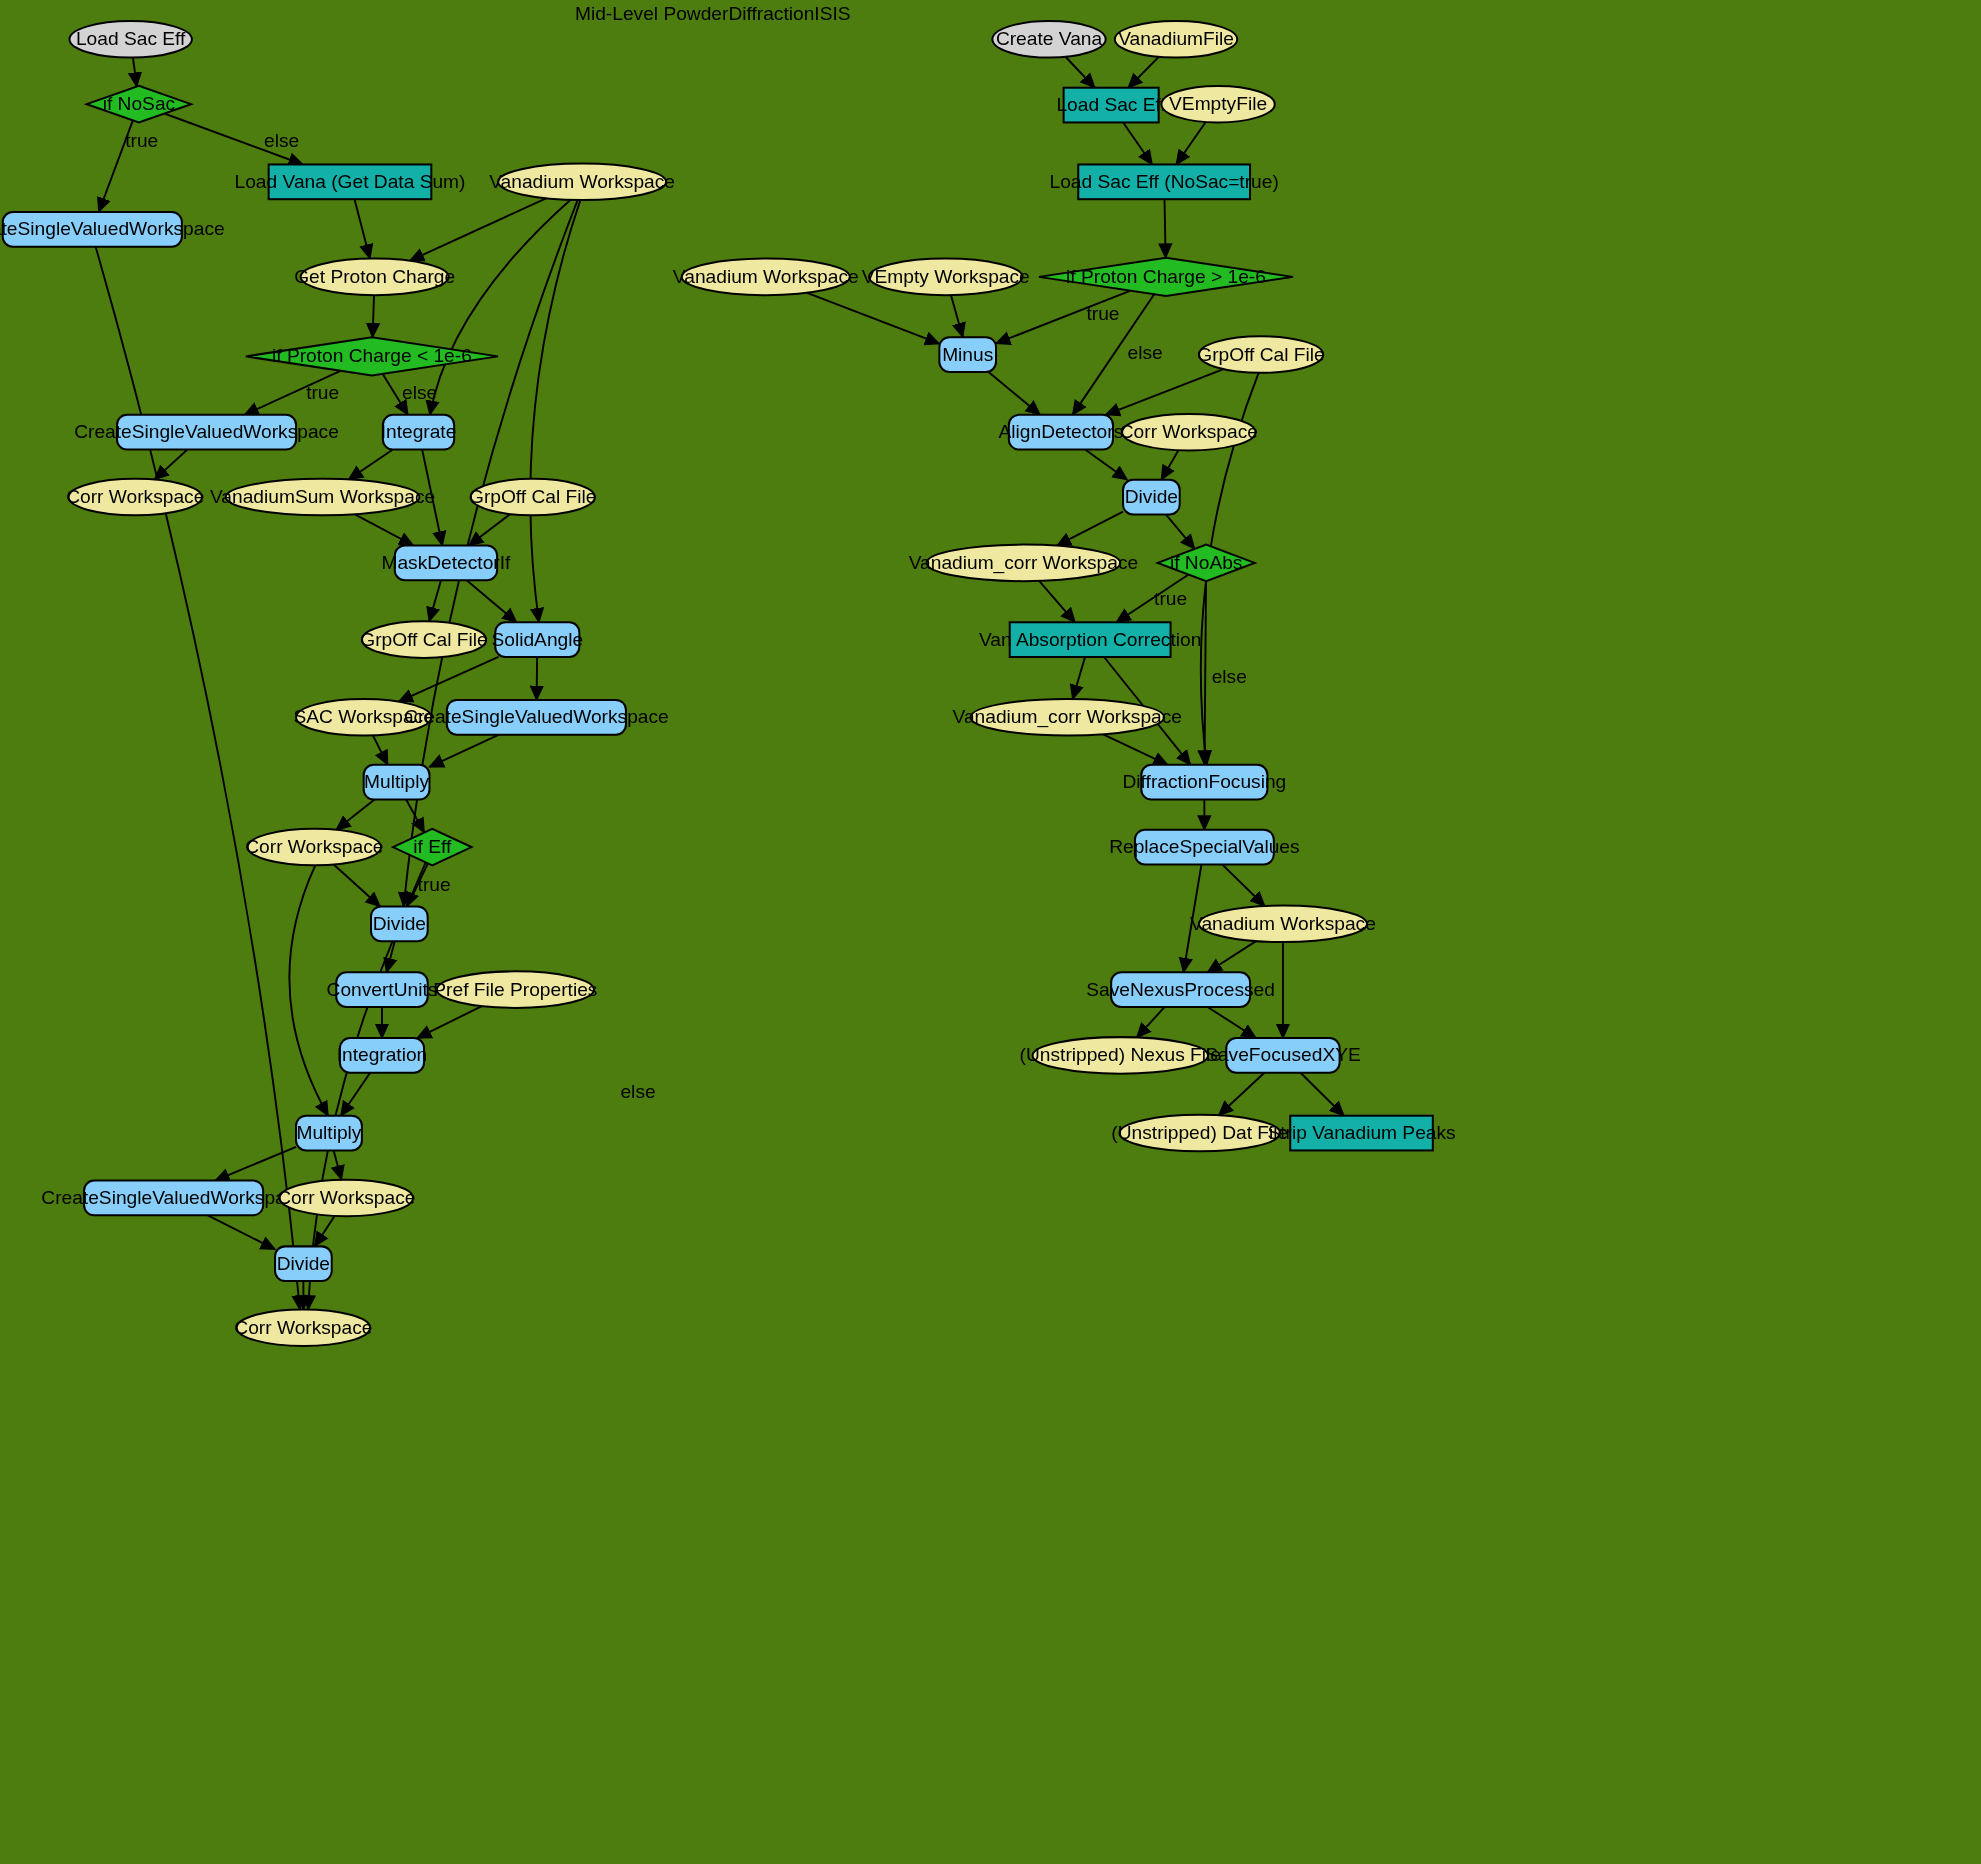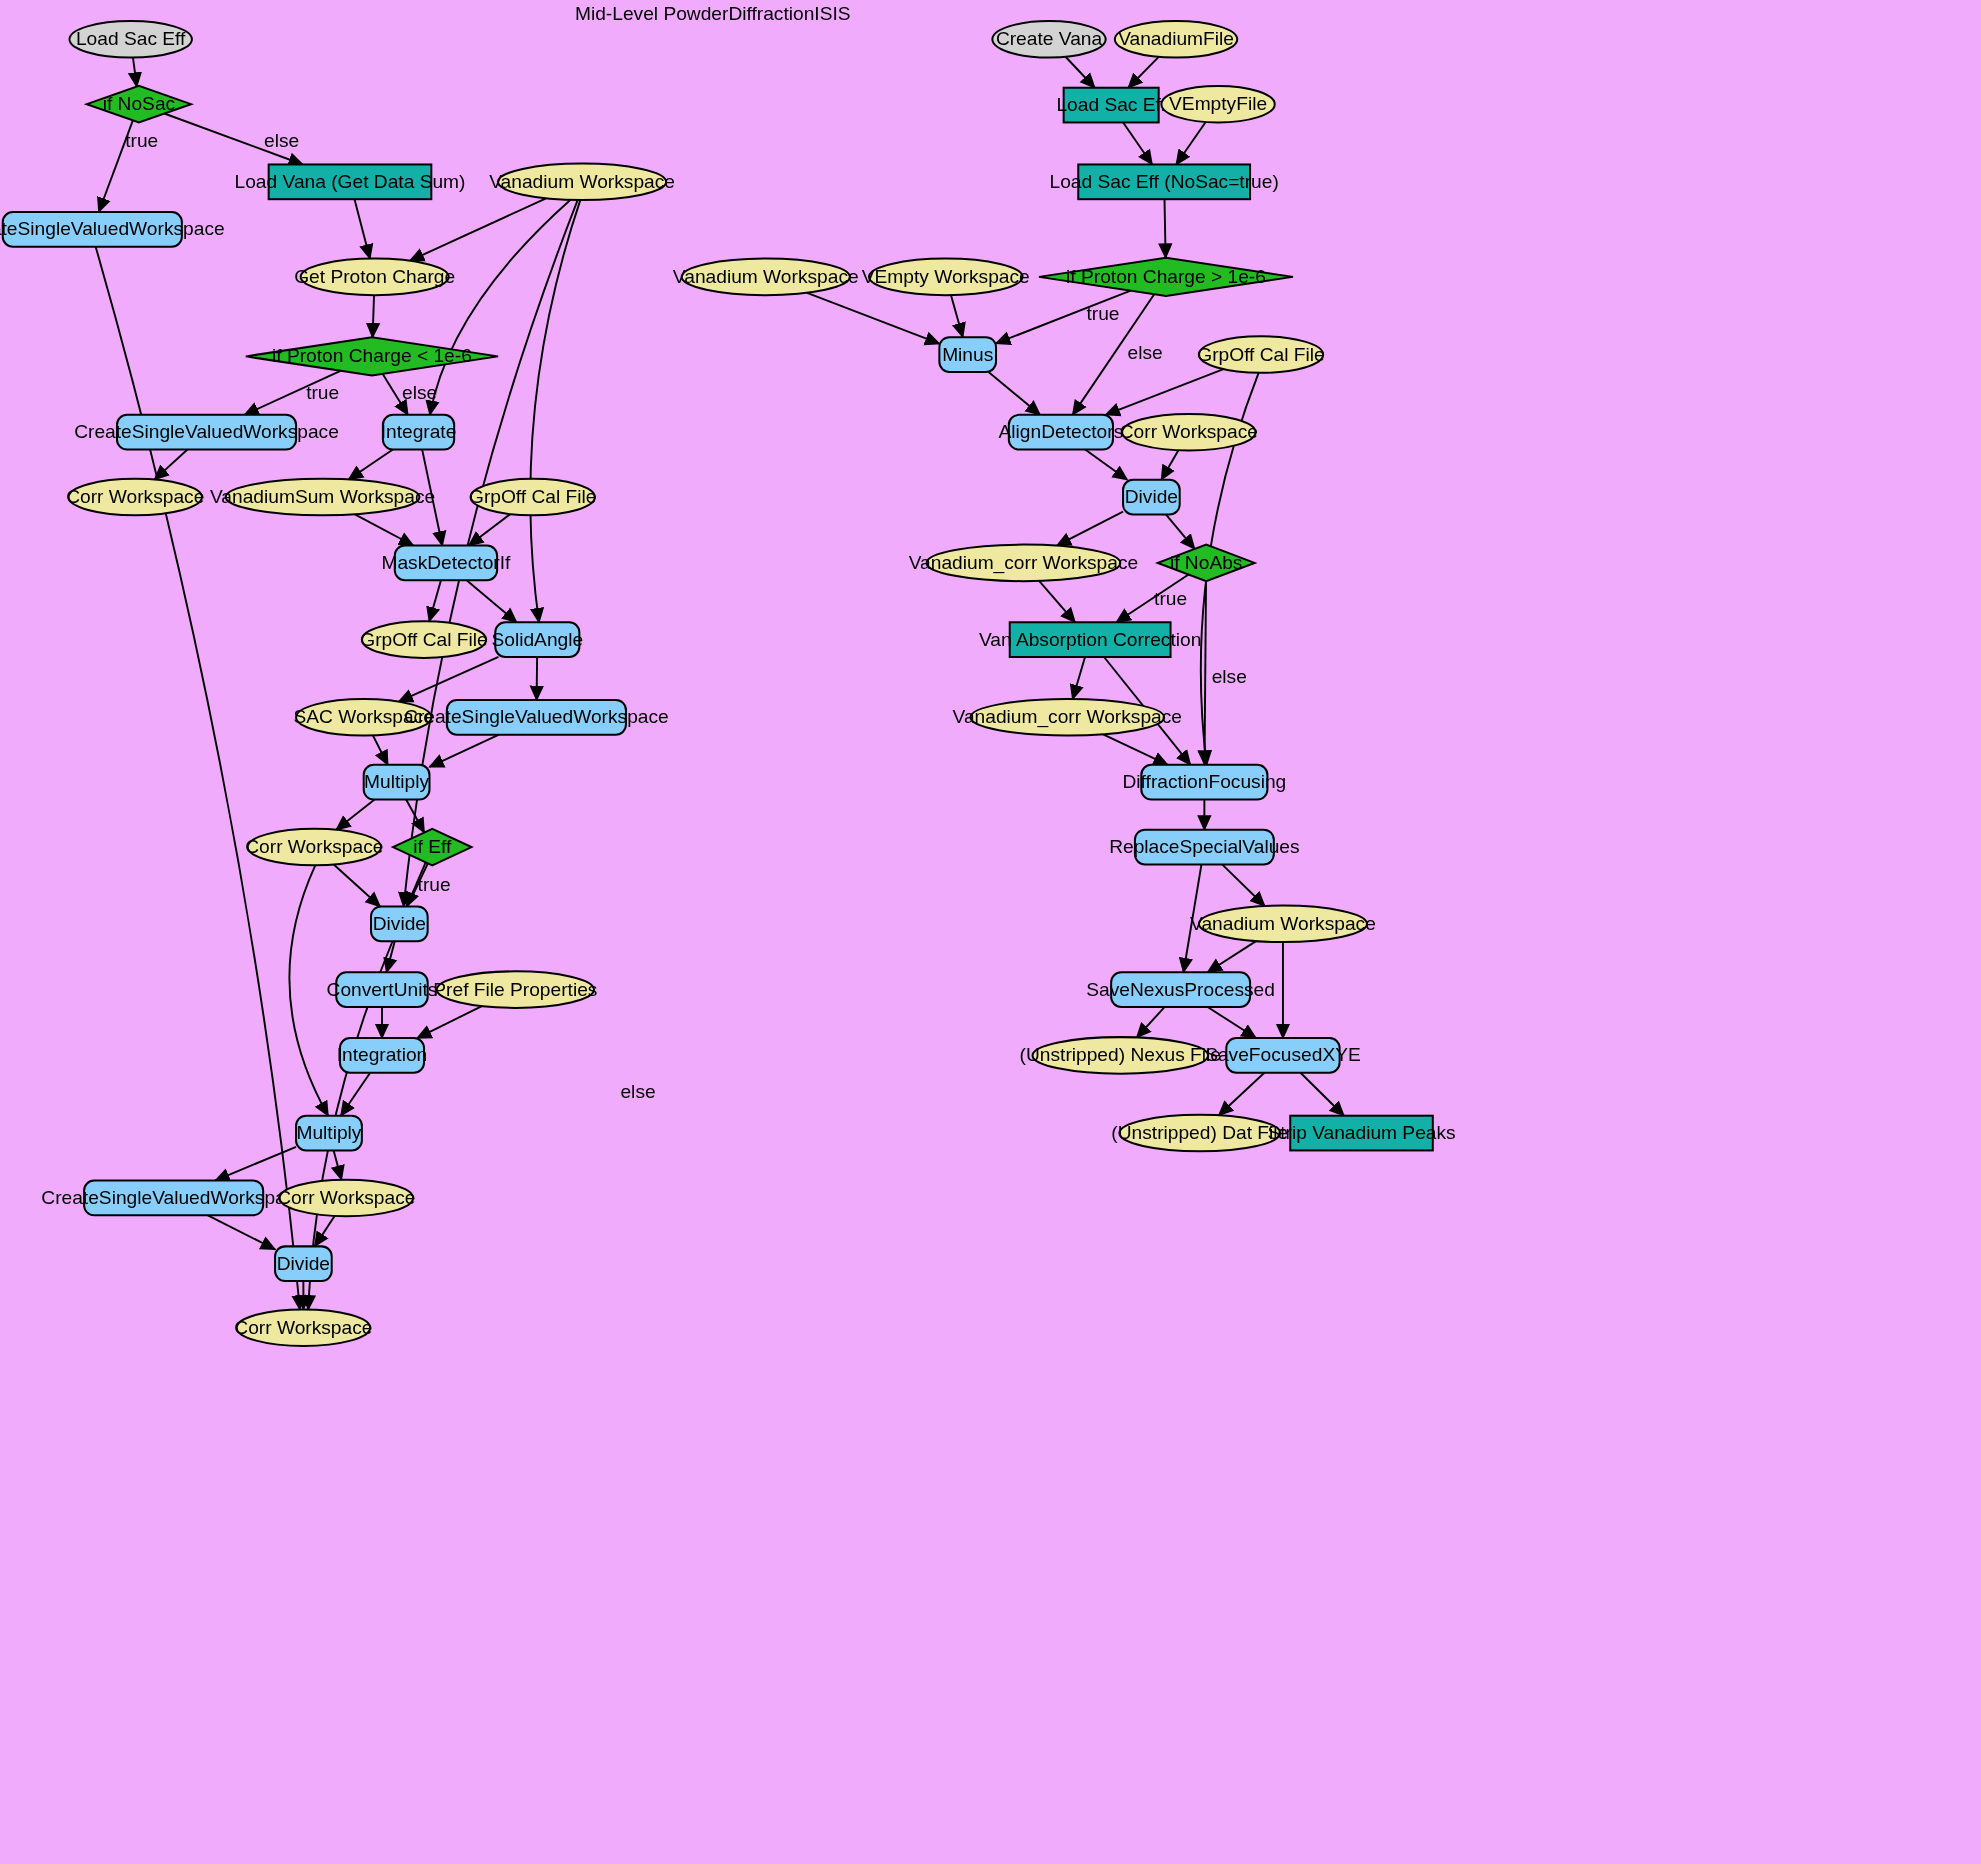--- a/index.html
+++ b/index.html
@@ -7,21 +7,21 @@
     padding: 0;
     background: #ffffff;
   }
   body {
     font-family: "Liberation Sans", sans-serif;
   }
   #canvas {
     position: relative;
     width: 1982px;
     height: 1865px;
-    background: #f0abfc;
+    background: #4d7c0f;
     overflow: hidden;
   }
   svg#graph {
     position: absolute;
     top: 0;
     left: 0;
     width: 1982px;
     height: 1865px;
   }
   .node-shape {

